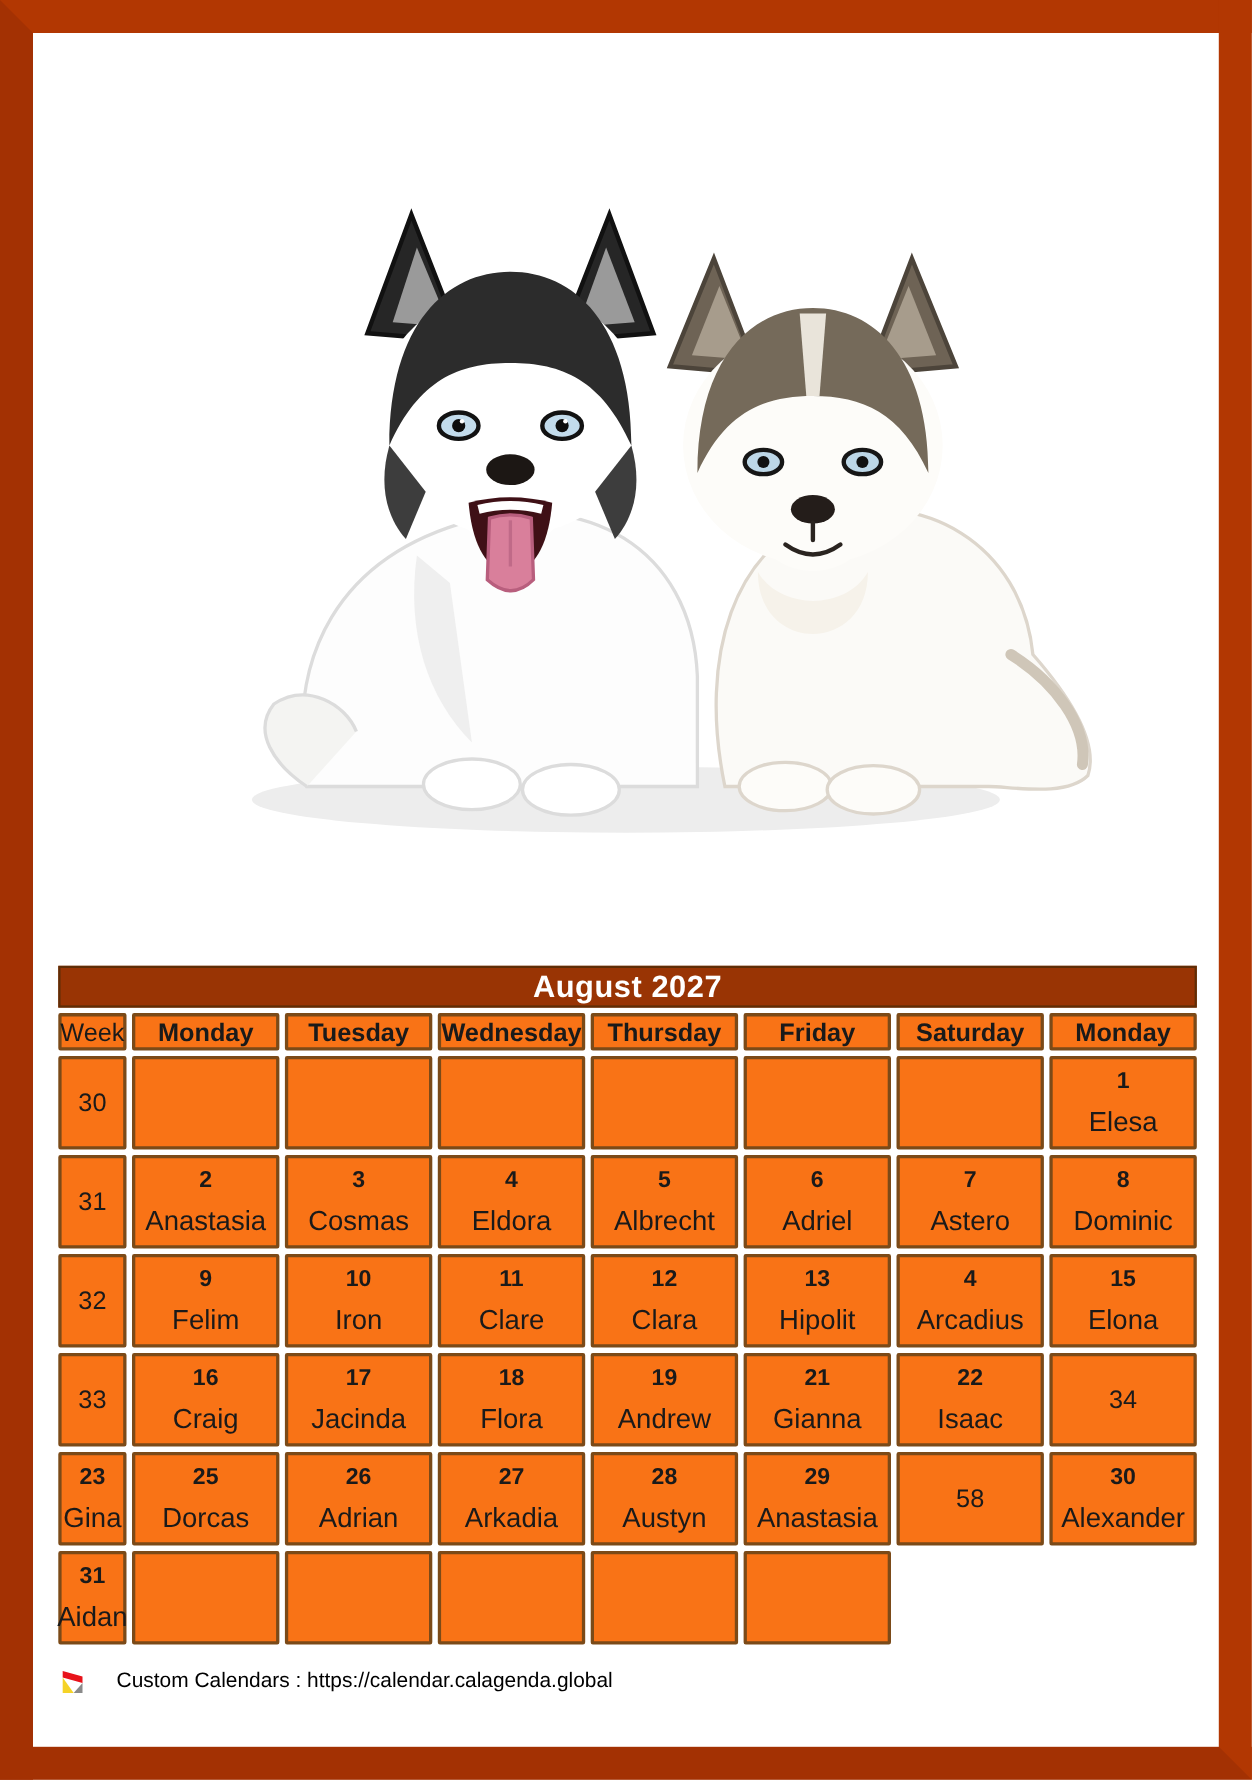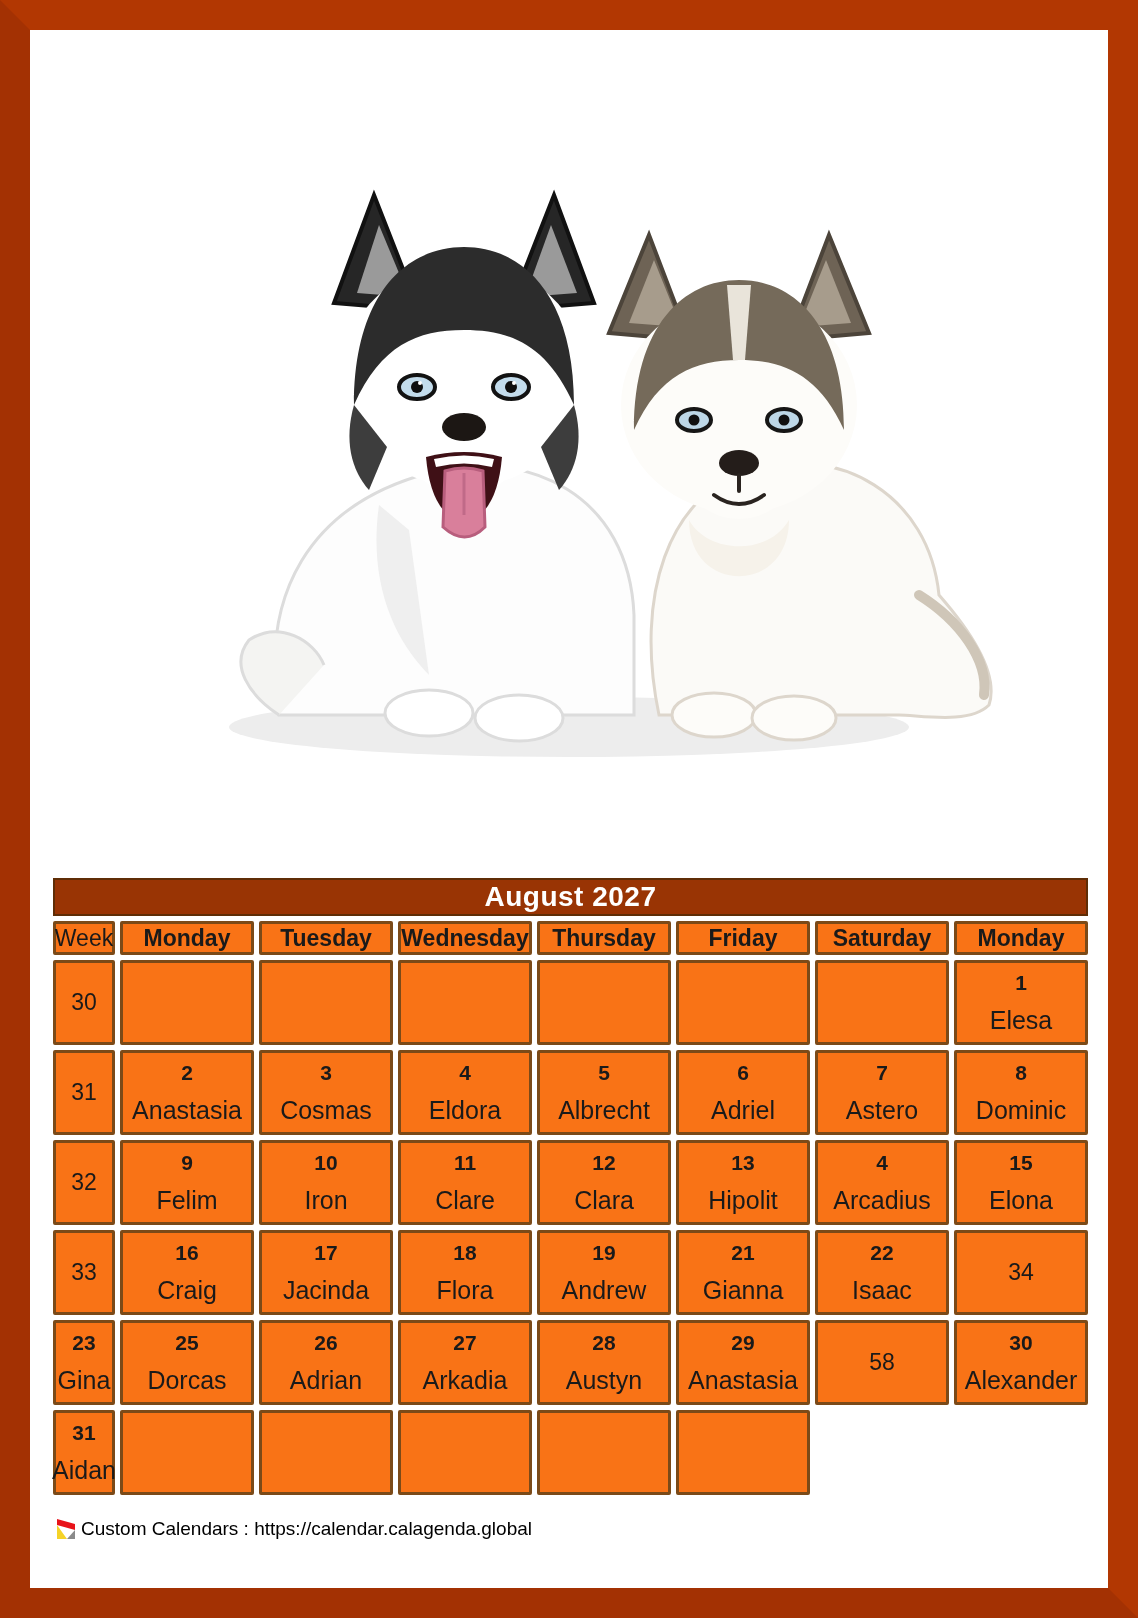--- a/index.html
+++ b/index.html
@@ -53,21 +53,21 @@
   }
   .dcell{
     height:85px;
     display:flex;flex-direction:column;align-items:center;
     padding-top:9px;
   }
   .dcell .dnum{font-size:21px;font-weight:bold;line-height:1;}
   .dcell .dname{font-size:25px;font-weight:400;margin-top:15px;line-height:1;}
   .footer{
     margin:22px 0 0 25px;
-    display:flex;align-items:center;gap:4px;
+    display:flex;align-items:center;gap:29px;
     font-size:19px;color:#000;
   }
   .footer .ficon{width:22px;height:24px;flex:0 0 auto;}
 </style>
 </head>
 <body>
 
 <div class="photo-wrap">
   <svg viewBox="0 0 880 700" width="880" height="700">
 

